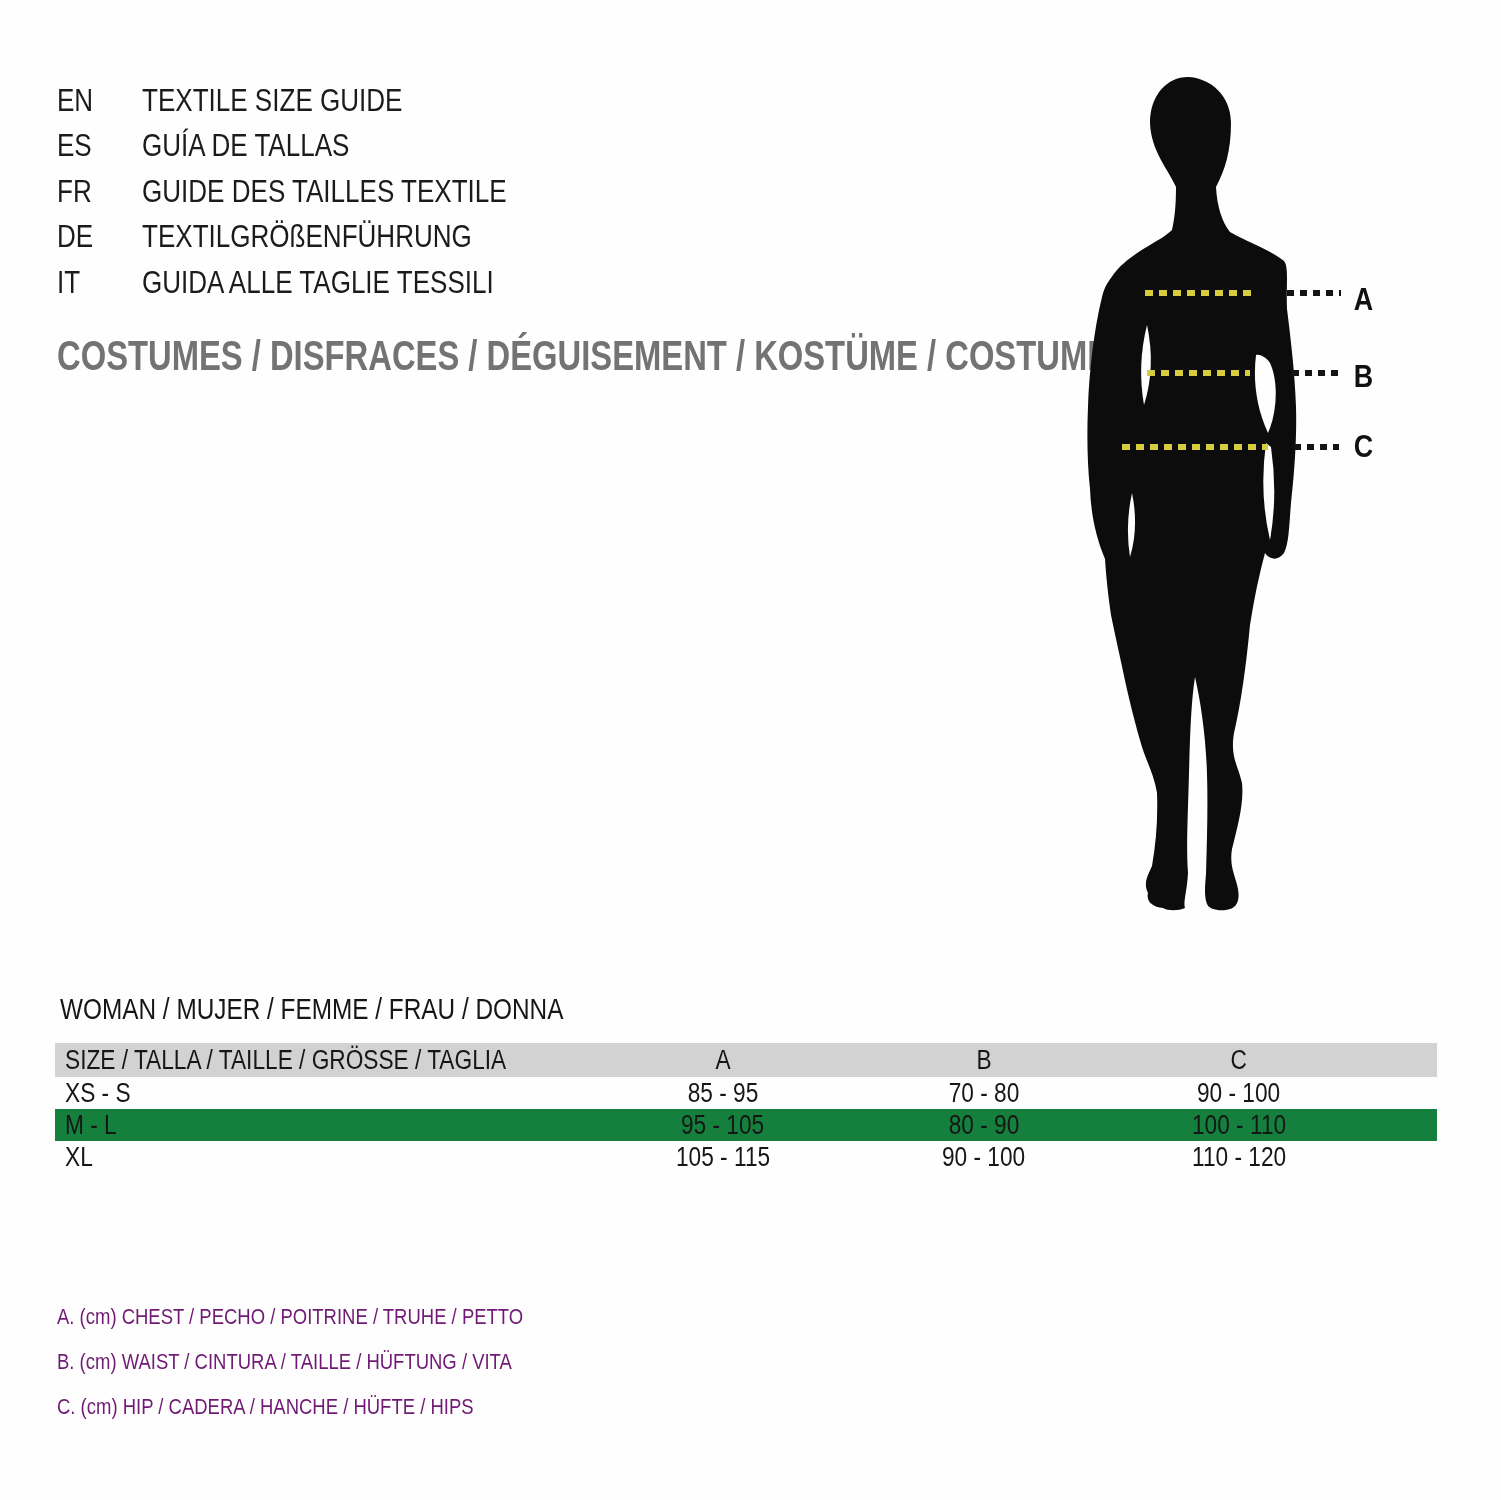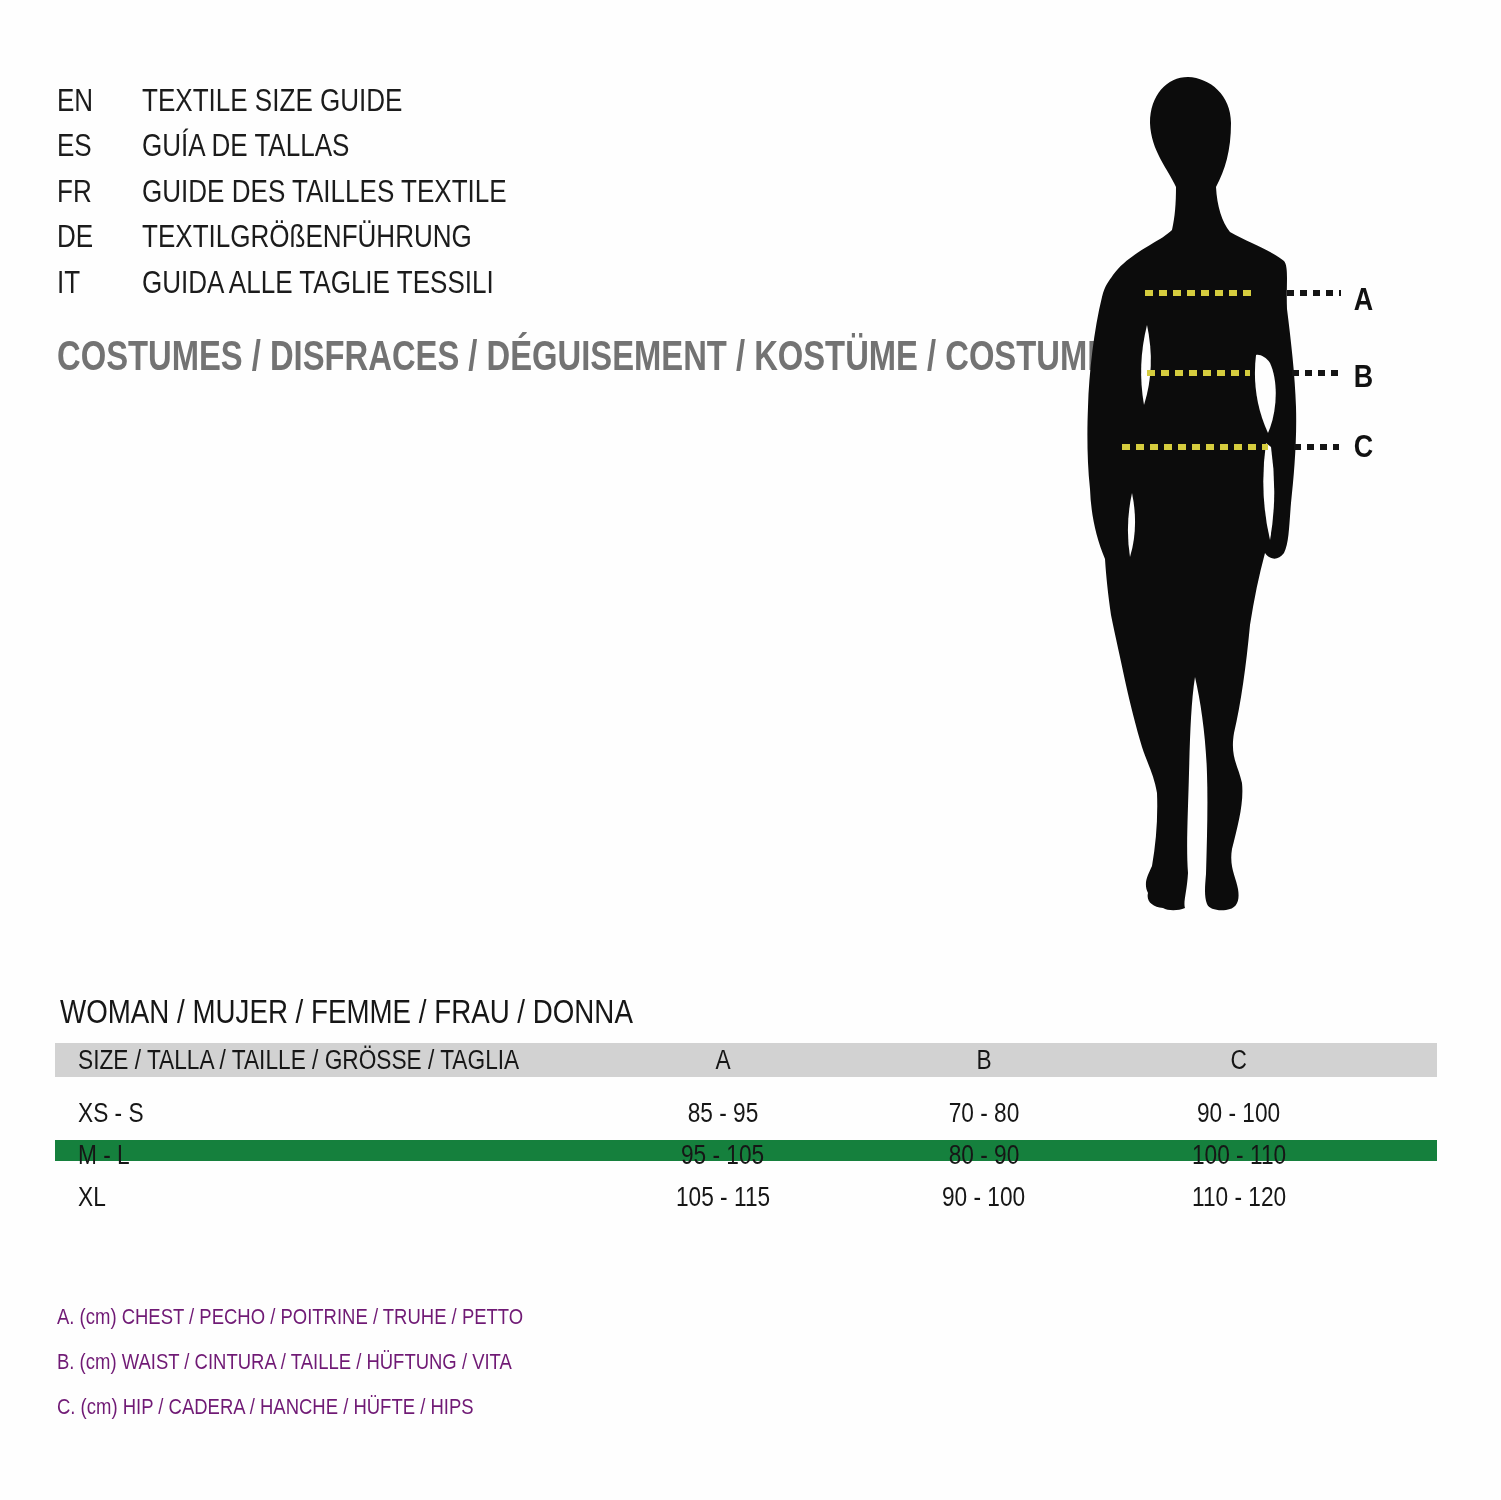--- a/index.html
+++ b/index.html
@@ -31,29 +31,29 @@
   .dash-b-body{left:67px;top:295px;width:103px;}
   .dash-b-out{left:212px;top:295px;width:46px;}
   .dash-c-body{left:42px;top:369px;width:146px;}
   .dash-c-out{left:214px;top:369px;width:45px;}
   .marker{position:absolute;left:272px;font-size:32px;font-weight:bold;color:#111;}
   .marker-a{top:206px;}
   .marker-b{top:283px;}
   .marker-c{top:353px;}
 
   
-  .section{position:absolute;left:60px;top:993px;font-size:33px;color:#161616;}
+  .section{position:absolute;left:60px;top:993px;font-size:29px;color:#161616;}
 
   
   .table{position:absolute;left:55px;top:1043px;width:1382px;font-size:27px;color:#161616;}
   .trow{display:grid;grid-template-columns:540px 256px 266px 244px 76px;align-items:center;}
   .thead{height:34px;background:#d2d2d2;}
-  .tbody-row{height:21px;margin-top:21px;}
+  .tbody-row{height:32px;}
   .tbody-row.alt{background:#15803d;}
-  .cell-size{padding-left:23px;text-align:left;}
+  .cell-size{padding-left:10px;text-align:left;}
   .cell-val{text-align:center;}
 
   
   .legend{position:absolute;left:57px;top:1294px;font-size:22px;color:#701a75;text-align:center;}
   .legend-row{height:45px;display:flex;align-items:center;}
 </style>
 </head>
 <body>
 
 <div class="page">

